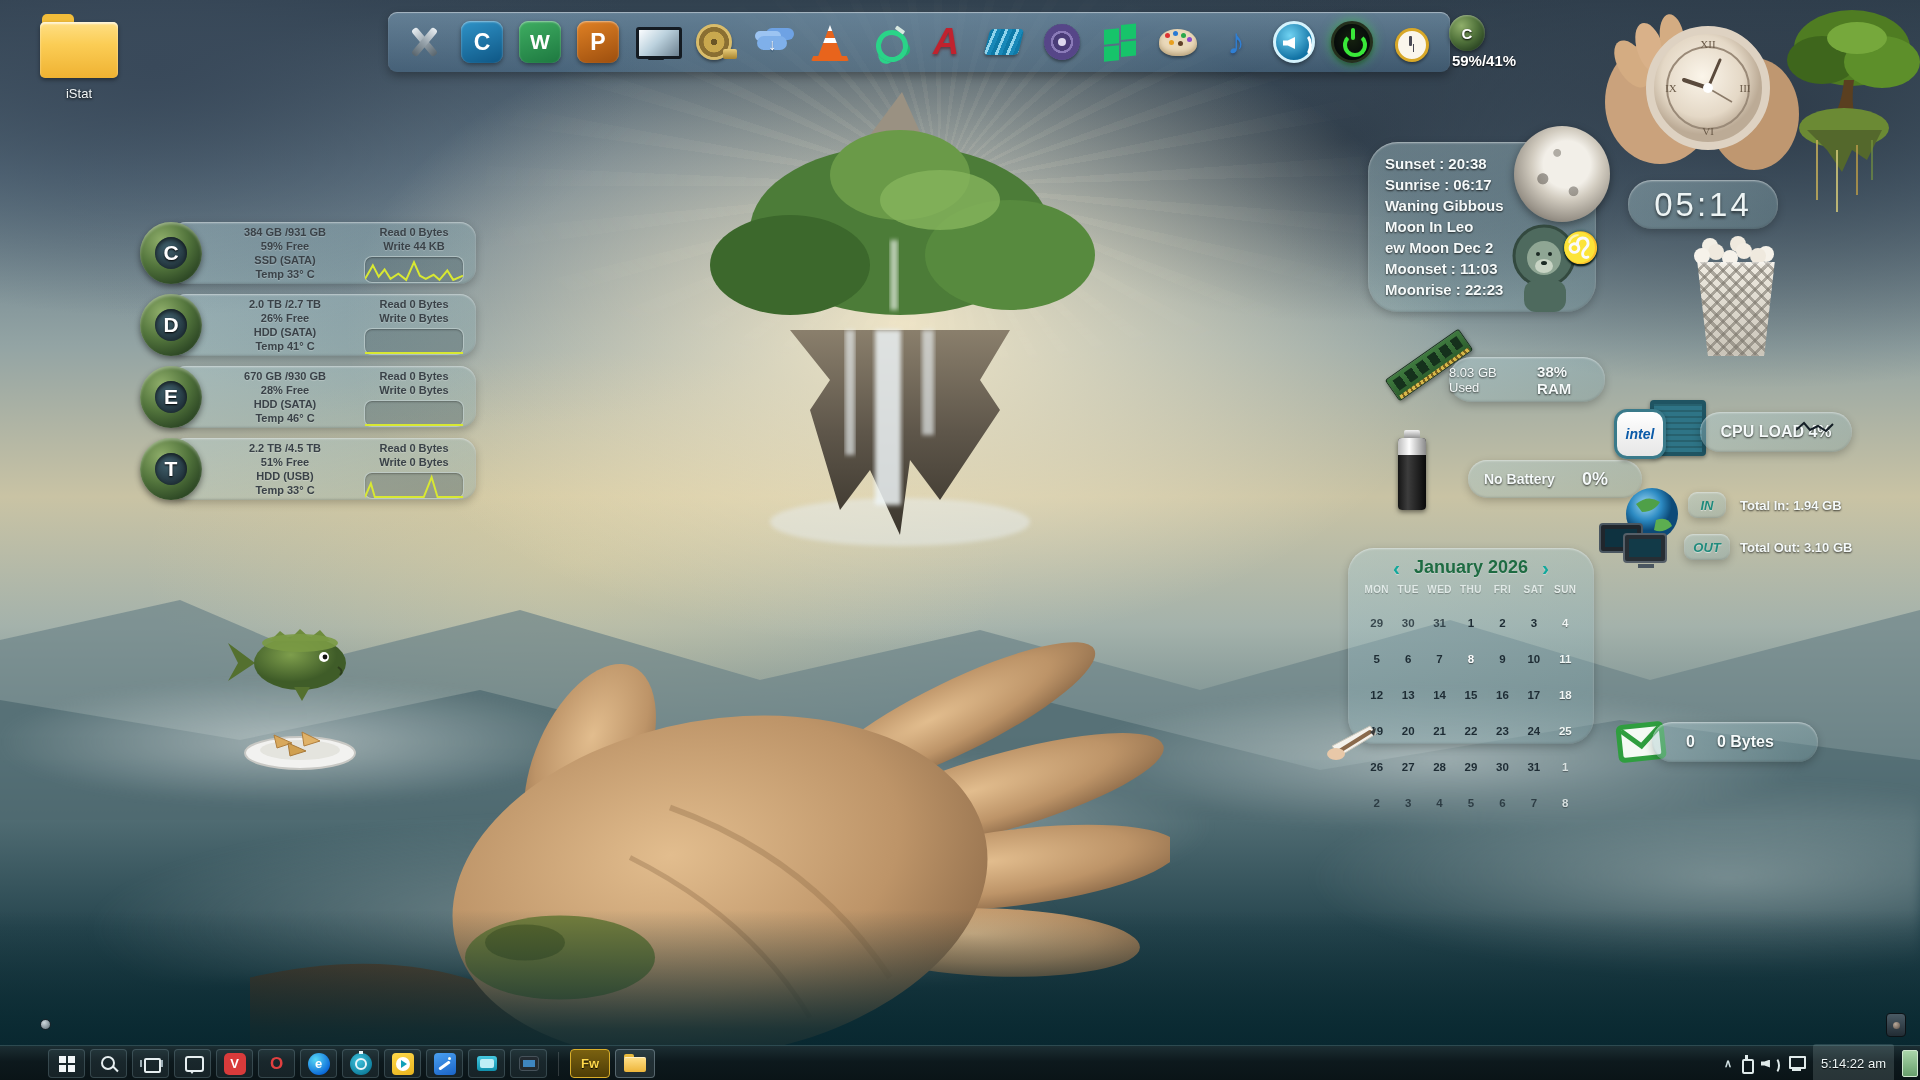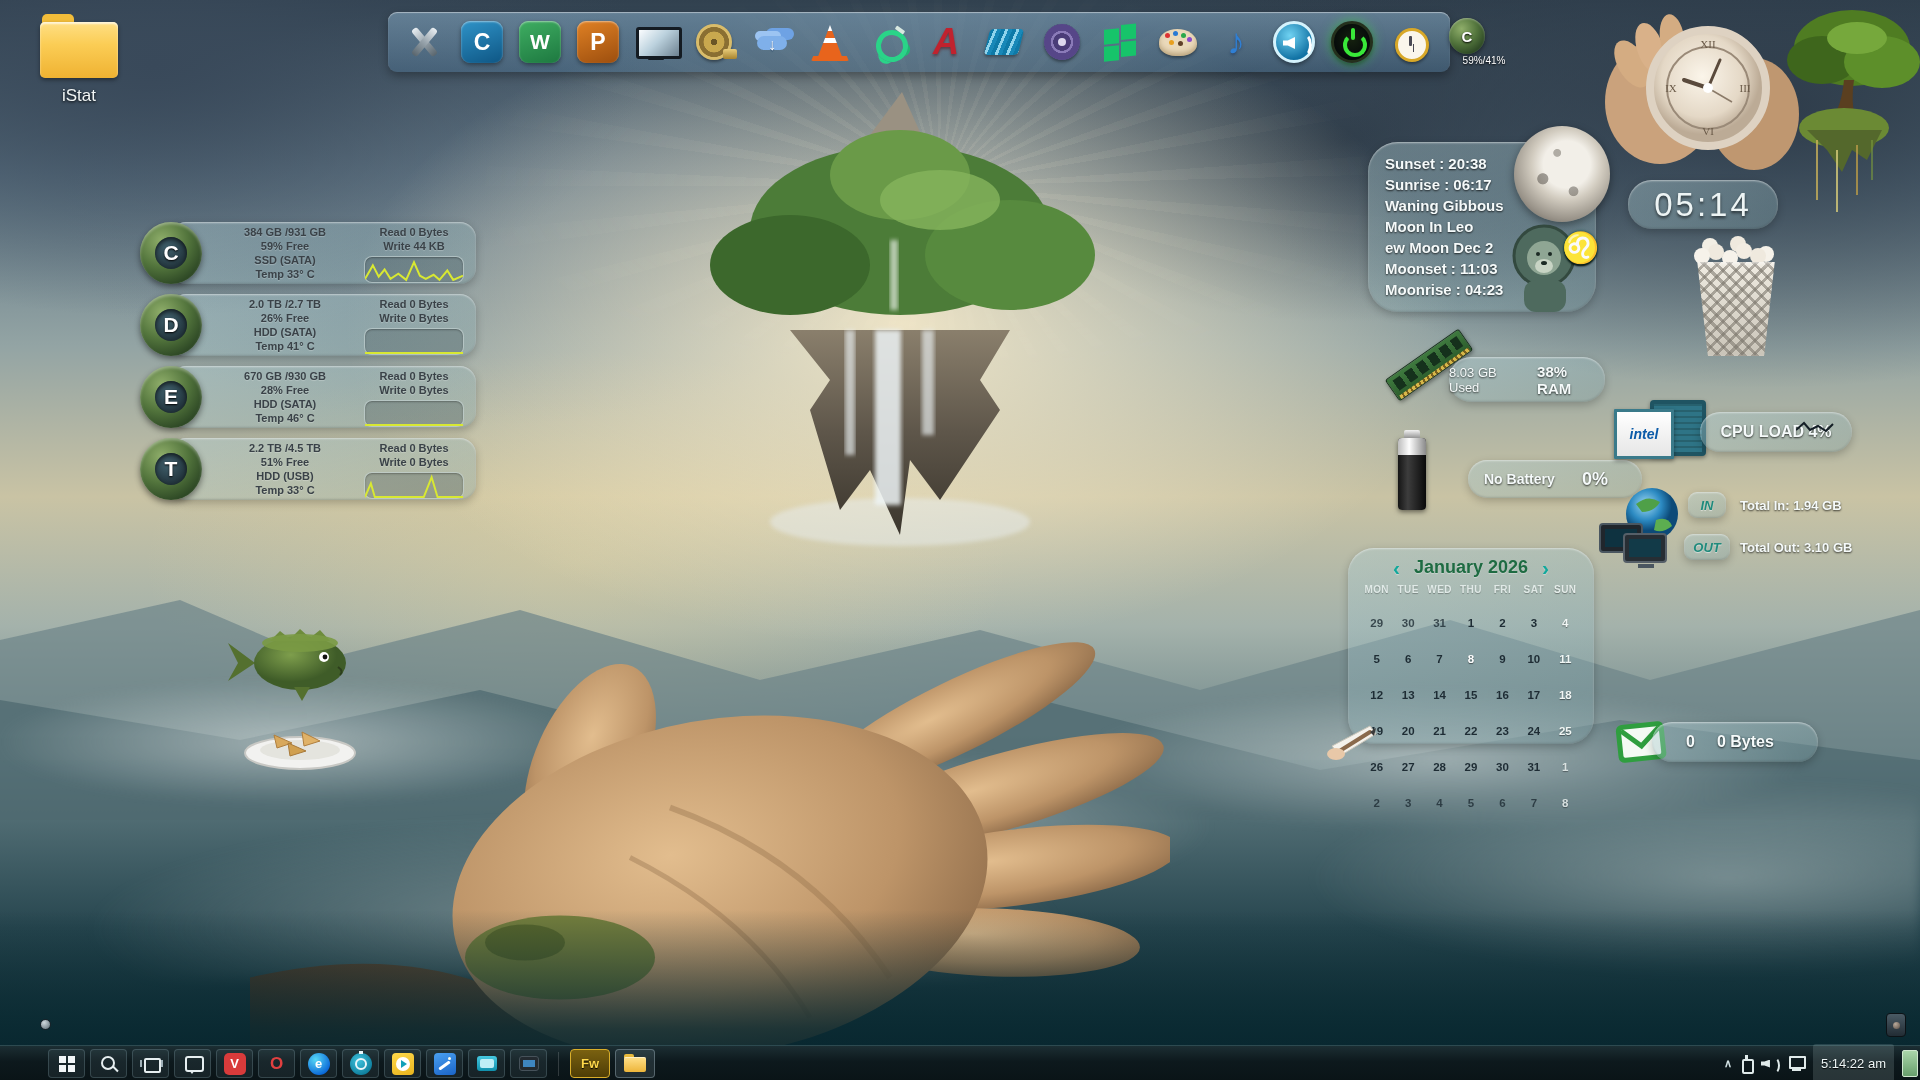--- a/index.html
+++ b/index.html
@@ -40,21 +40,21 @@
   
   .glass{background:linear-gradient(160deg,rgba(175,205,210,.42),rgba(125,160,165,.32));
     box-shadow:inset 0 1px 2px rgba(255,255,255,.5),inset 0 -1px 2px rgba(0,0,0,.15),0 3px 8px rgba(0,0,0,.22);}
   .wtxt{color:#f5fafa;font-weight:bold;text-shadow:0 1px 2px rgba(0,0,0,.75);}
 
   
   .istat{position:absolute;left:34px;top:22px;width:90px;text-align:center;}
   .folder-lg{position:relative;width:78px;height:56px;margin:0 auto;}
   .folder-lg::before{content:"";position:absolute;left:2px;top:-8px;width:32px;height:12px;background:#f2bd3a;border-radius:5px 5px 0 0;}
   .folder-lg::after{content:"";position:absolute;inset:0;background:linear-gradient(180deg,#ffdf84 0%,#fbcd55 40%,#efb232 100%);border-radius:5px;box-shadow:inset 0 2px 2px rgba(255,255,255,.7),0 2px 4px rgba(0,0,0,.4);}
-  .istat-label{margin-top:8px;font-size:17px;color:#f2f6f6;text-shadow:0 1px 3px #000;}
+  .istat-label{margin-top:8px;font-size:13px;color:#f2f6f6;text-shadow:0 1px 3px #000;}
 
   
   .top-dock{position:absolute;left:388px;top:12px;width:1062px;height:60px;border-radius:9px;
     background:linear-gradient(180deg,rgba(132,168,194,.58),rgba(74,110,140,.5));
     box-shadow:inset 0 1px 1px rgba(255,255,255,.45),0 4px 10px rgba(0,0,0,.3);
     display:flex;align-items:center;padding:0 12px;}
   .dock-items{display:flex;align-items:center;gap:10px;flex:1;}
   .dock-item{width:48px;height:52px;display:flex;align-items:center;justify-content:center;}
   .di{position:relative;width:42px;height:42px;display:flex;align-items:center;justify-content:center;font-weight:bold;border-radius:9px;}
   .di-tools::before,.di-tools::after{content:"";position:absolute;left:18px;top:4px;width:7px;height:34px;border-radius:3px;background:linear-gradient(180deg,#e8eef2,#98a4ac 50%,#5a666e);}
@@ -89,21 +89,21 @@
   .di-volume::after{content:"";position:absolute;left:20px;top:9px;width:10px;height:18px;border:3px solid transparent;border-right:3px solid #fff;border-radius:50%;}
   .di-powerbtn{background:radial-gradient(circle at 50% 42%,#15210f,#04080a 75%);border-radius:50%;border:3px solid #24301c;box-shadow:0 0 12px rgba(60,230,60,.55),0 2px 4px rgba(0,0,0,.5);}
   .di-powerbtn::before{content:"";position:absolute;left:9px;top:9px;width:16px;height:16px;border:4px solid #39e839;border-top-color:transparent;border-radius:50%;}
   .di-powerbtn::after{content:"";position:absolute;left:17px;top:4px;width:4px;height:12px;background:#39e839;border-radius:2px;}
   .di-alarm::before{content:"";position:absolute;left:6px;top:7px;width:28px;height:28px;border-radius:50%;background:#faf6ec;border:3px solid #d8a828;box-shadow:0 2px 3px rgba(0,0,0,.4);}
   .di-alarm::after{content:"";position:absolute;left:20px;top:15px;width:3px;height:10px;background:#4a4a55;border-radius:1px;box-shadow:3px 7px 0 -1px #4a4a55;}
   .dock-cpu-item{display:flex;flex-direction:column;align-items:center;justify-content:center;width:66px;}
   .dock-cpu-circle{position:relative;width:36px;height:36px;border-radius:50%;display:flex;align-items:center;justify-content:center;
     background:radial-gradient(circle at 35% 30%,#8fae6a,#52743c 45%,#2f4a26 75%,#233a1c);box-shadow:0 2px 4px rgba(0,0,0,.45),inset 0 1px 2px rgba(255,255,255,.35);}
   .dock-cpu-circle span{color:#fff;font-weight:bold;font-size:15px;text-shadow:0 1px 2px #000;}
-  .dock-cpu-label{font-size:10px;font-weight:normal;color:#fff;text-shadow:0 1px 2px #000;margin-top:1px;padding-left:34px;}
+  .dock-cpu-label{font-size:15px;font-weight:bold;color:#fff;text-shadow:0 1px 2px #000;margin-top:1px;padding-left:34px;}
 
   
   .drives{position:absolute;left:140px;top:220px;width:336px;}
   .drive-row{position:relative;height:66px;margin-bottom:6px;}
   .drive-pill{position:absolute;left:30px;right:0;top:2px;bottom:2px;border-radius:16px;}
   .drive-circle{position:absolute;left:0;top:2px;width:62px;height:62px;border-radius:50%;display:flex;align-items:center;justify-content:center;
     background:radial-gradient(circle at 35% 30%,#8fae6a,#52743c 45%,#2f4a26 75%,#233a1c);
     box-shadow:0 3px 6px rgba(0,0,0,.45),inset 0 2px 3px rgba(255,255,255,.35);}
   .drive-circle::before{content:"";position:absolute;inset:15px;border-radius:50%;background:radial-gradient(circle at 40% 35%,#40606c,#22343c 70%);box-shadow:inset 0 2px 4px rgba(0,0,0,.6);}
   .drive-circle span{position:relative;color:#fff;font-weight:bold;font-size:21px;text-shadow:0 1px 2px #000;}
@@ -152,21 +152,21 @@
   .cal-cell.out{opacity:.8;}
   .cal-grid :nth-child(7n){color:#f0f6f4;text-shadow:0 1px 1px rgba(0,0,0,.45);}
   .cal-cell.sel{color:#fff;text-shadow:0 1px 1px rgba(0,0,0,.5);}
   .cal-cell.sel::before{content:"";position:absolute;left:50%;top:50%;transform:translate(-50%,-50%);width:20px;height:18px;background:#14b2a6;border-radius:6px;box-shadow:inset 0 2px 3px rgba(0,0,0,.35);z-index:-1;}
   .cal-pencil{position:absolute;left:-24px;bottom:-18px;width:70px;height:60px;}
 
   
   .cpu-chip{position:absolute;left:1614px;top:400px;width:92px;height:64px;}
   .chip-back{position:absolute;right:0;top:0;width:56px;height:56px;border-radius:4px;border:4px solid #1f5462;
     background:repeating-linear-gradient(0deg,#2e7486 0 4px,#27616e 4px 6px),#2e7486;box-shadow:0 2px 4px rgba(0,0,0,.4);}
-  .chip-front{position:absolute;left:0;top:9px;width:60px;height:50px;background:linear-gradient(#ffffff,#e6e6e6);border:3px solid #3a7a8a;border-radius:1px;display:flex;align-items:center;justify-content:center;box-shadow:0 2px 4px rgba(0,0,0,.4);}
+  .chip-front{position:absolute;left:0;top:9px;width:52px;height:50px;background:linear-gradient(#ffffff,#e6e6e6);border:3px solid #3a7a8a;border-radius:13px;display:flex;align-items:center;justify-content:center;box-shadow:0 2px 4px rgba(0,0,0,.4);}
   .chip-front span{color:#0a5aa8;font-style:italic;font-weight:bold;font-size:14px;}
   .cpu-pill{position:absolute;left:1700px;top:412px;width:152px;height:40px;border-radius:20px;display:flex;align-items:center;justify-content:center;}
   .cpu-pill .lbl{font-size:16px;}
   .cpu-squig{position:absolute;right:18px;top:9px;width:38px;height:12px;}
   .net-icon{position:absolute;left:1598px;top:486px;width:92px;height:86px;}
   .net-badge{position:absolute;width:38px;height:26px;border-radius:9px;display:flex;align-items:center;justify-content:center;
     font-size:13px;font-weight:bold;font-style:italic;color:#1f8a7c;text-shadow:0 1px 1px rgba(255,255,255,.55);}
   .badge-in{left:1688px;top:492px;}
   .badge-out{left:1684px;top:534px;width:46px;}
   .net-val{position:absolute;font-size:13px;white-space:nowrap;}
@@ -553,21 +553,21 @@
     </div>
 
   <div class="moon-panel glass">
     <div class="moon-lines">
         <div class="moon-line wtxt">Sunset : 20:38</div>
         <div class="moon-line wtxt">Sunrise : 06:17</div>
         <div class="moon-line wtxt">Waning Gibbous</div>
         <div class="moon-line wtxt">Moon In Leo</div>
         <div class="moon-line wtxt">ew Moon Dec 2</div>
         <div class="moon-line wtxt">Moonset : 11:03</div>
-        <div class="moon-line wtxt">Moonrise : 04:23</div>
+        <div class="moon-line wtxt">Moonrise : 22:23</div>
       </div>
     <div class="moon-sphere"></div>
     <div class="leo-figure">
       <svg viewBox="0 0 96 104">
         <circle cx="42" cy="42" r="30" fill="#4e6a5e" stroke="#33493f" stroke-width="3"></circle>
         <circle cx="42" cy="44" r="17" fill="#8fa694"></circle>
         <ellipse cx="42" cy="52" rx="9" ry="7" fill="#c8d4c4"></ellipse>
         <circle cx="36" cy="40" r="2" fill="#1c2a24"></circle>
           <circle cx="48" cy="40" r="2" fill="#1c2a24"></circle>
         <ellipse cx="42" cy="49" rx="3" ry="2" fill="#1c2a24"></ellipse>

